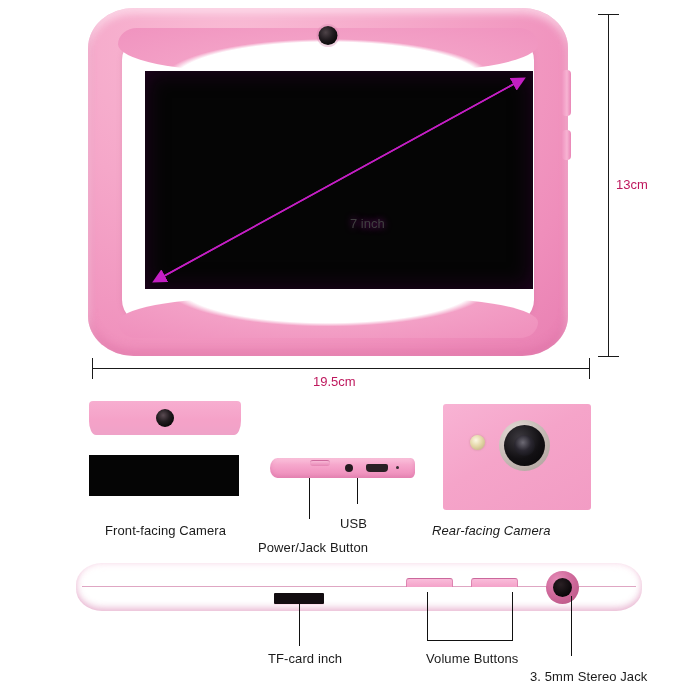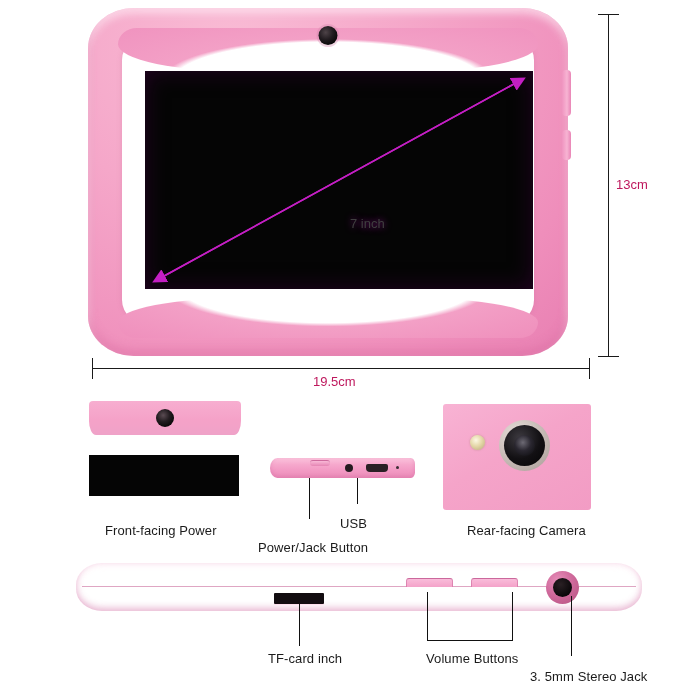--- a/index.html
+++ b/index.html
@@ -292,21 +292,21 @@
     <div class="abs rule-v" style="left:92px; top:358px; height:21px;"></div>
     <div class="abs rule-v" style="left:589px; top:358px; height:21px;"></div>
     <div class="abs dim-label" style="left:313px; top:374px;">19.5cm</div>
   </div>
 
   <div class="abs">
     <div class="abs strip-cam" style="left:89px; top:401px; width:152px; height:34px;">
       <div class="strip-cam-dot"></div>
     </div>
     <div class="abs black-panel" style="left:89px; top:455px; width:150px; height:41px;"></div>
-    <div class="abs label" style="left:105px; top:523px;">Front-facing Power</div>
+    <div class="abs label" style="left:105px; top:523px;">Front-facing Camera</div>
   </div>
 
   <div class="abs">
     <div class="abs edge-top" style="left:270px; top:458px; width:145px; height:20px;">
       <div class="power-btn" style="left:40px; top:2px; width:20px;"></div>
       <div class="port-round" style="left:75px; top:6px; width:8px; height:8px;"></div>
       <div class="port-usb" style="left:96px; top:6px; width:22px; height:8px;"></div>
       <div class="port-mic" style="left:126px; top:8px; width:3px; height:3px;"></div>
     </div>
 
@@ -317,21 +317,21 @@
     <div class="abs label" style="left:258px; top:540px;">Power/Jack Button</div>
   </div>
 
   <div class="abs">
     <div class="abs rear-panel" style="left:443px; top:404px; width:148px; height:106px;">
       <div class="rear-flash" style="left:27px; top:31px; width:15px; height:15px;"></div>
       <div class="rear-lens-outer" style="left:56px; top:16px; width:51px; height:51px;"></div>
       <div class="rear-lens-mid" style="left:61px; top:21px; width:41px; height:41px;"></div>
       <div class="rear-lens-inner" style="left:71px; top:31px; width:21px; height:21px;"></div>
     </div>
-    <div class="abs label" style="left:467px; top:523px;">Rear-facing Camera</div>
+    <div class="abs label" style="left:432px; top:523px;font-style:italic;">Rear-facing Camera</div>
   </div>
 
   <div class="abs">
     <div class="abs edge-bottom" style="left:76px; top:563px; width:566px; height:48px;">
       <div class="seam" style="left:6px; top:23px; width:554px;"></div>
 
       <div class="vol-btn" style="left:330px; top:15px; width:45px;"></div>
       <div class="vol-btn" style="left:395px; top:15px; width:45px;"></div>
 
       <div class="tf-slot" style="left:198px; top:30px; width:50px; height:11px;"></div>

